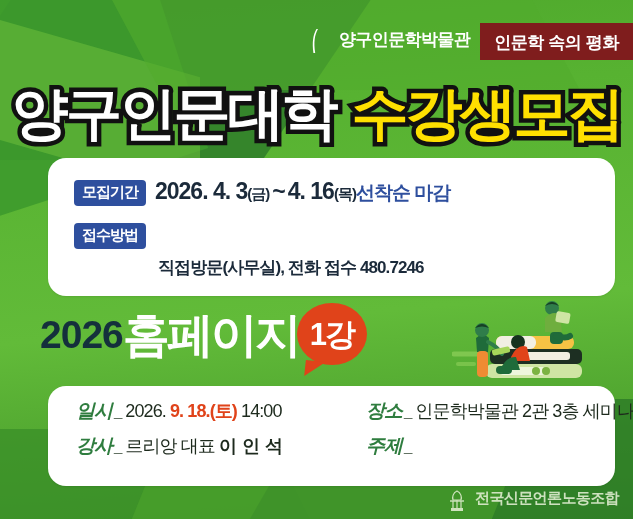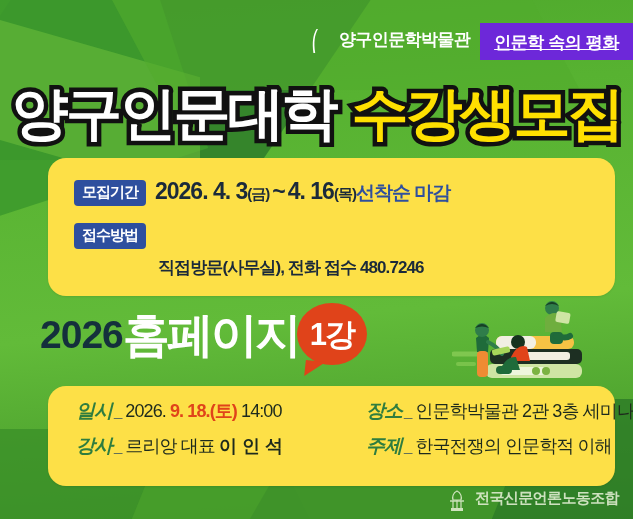--- a/index.html
+++ b/index.html
@@ -98,28 +98,27 @@
     display: block;
   }
   .museum-name {
     color: #ffffff;
     font-size: 17px;
     font-weight: bold;
     letter-spacing: -0.6px;
     white-space: nowrap;
   }
   .theme-box {
-    background: #6d28d9;
+    background: #7f1d1d;
     color: #ffffff;
     font-size: 17px;
     font-weight: bold;
     letter-spacing: -0.4px;
     padding: 8px 14px 6px 14px;
     white-space: nowrap;
-    text-decoration: underline;
   }
 
   
   .title-row {
     position: absolute;
     top: 74px;
     left: 0; right: 0;
     height: 78px;
     display: flex;
     align-items: center;
@@ -136,21 +135,21 @@
     paint-order: stroke fill;
   }
   .title-white { color: #ffffff; }
   .title-yellow { color: #ffe000; }
 
   
   .panel {
     position: absolute;
     left: 48px;
     right: 18px;
-    background: #fde047;
+    background: #ffffff;
     border-radius: 18px;
     box-shadow: 0 1px 2px rgba(0,0,0,.08);
   }
   .panel-top {
     top: 158px;
     height: 124px;
     padding: 14px 0 0 0;
   }
   .panel-bottom {
     top: 386px;
@@ -453,21 +452,20 @@
         <span class="detail-cell col-left">
           <span class="detail-label">강사</span>
           <span class="dash">_</span>
           <span class="detail-value">
             <span>르리앙 대표 </span><span class="strong">이 인 석</span>
           </span>
         </span>
         <span class="detail-cell">
           <span class="detail-label">주제</span>
           <span class="dash">_</span>
-          <span class="detail-value">한국전쟁의 인문학적 이해</span>
         </span>
       </div>
 
     </div>
   </div>
 
   <div class="footer">
     <svg class="footer-mark" viewBox="0 0 22 24">
       <path d="M11 2 C7 4, 6 8, 7 11 L15 11 C16 8, 15 4, 11 2 Z" fill="none" stroke="#dfeccf" stroke-width="1.2"></path>
       <path d="M4 12 H18" stroke="#dfeccf" stroke-width="1.4"></path>

